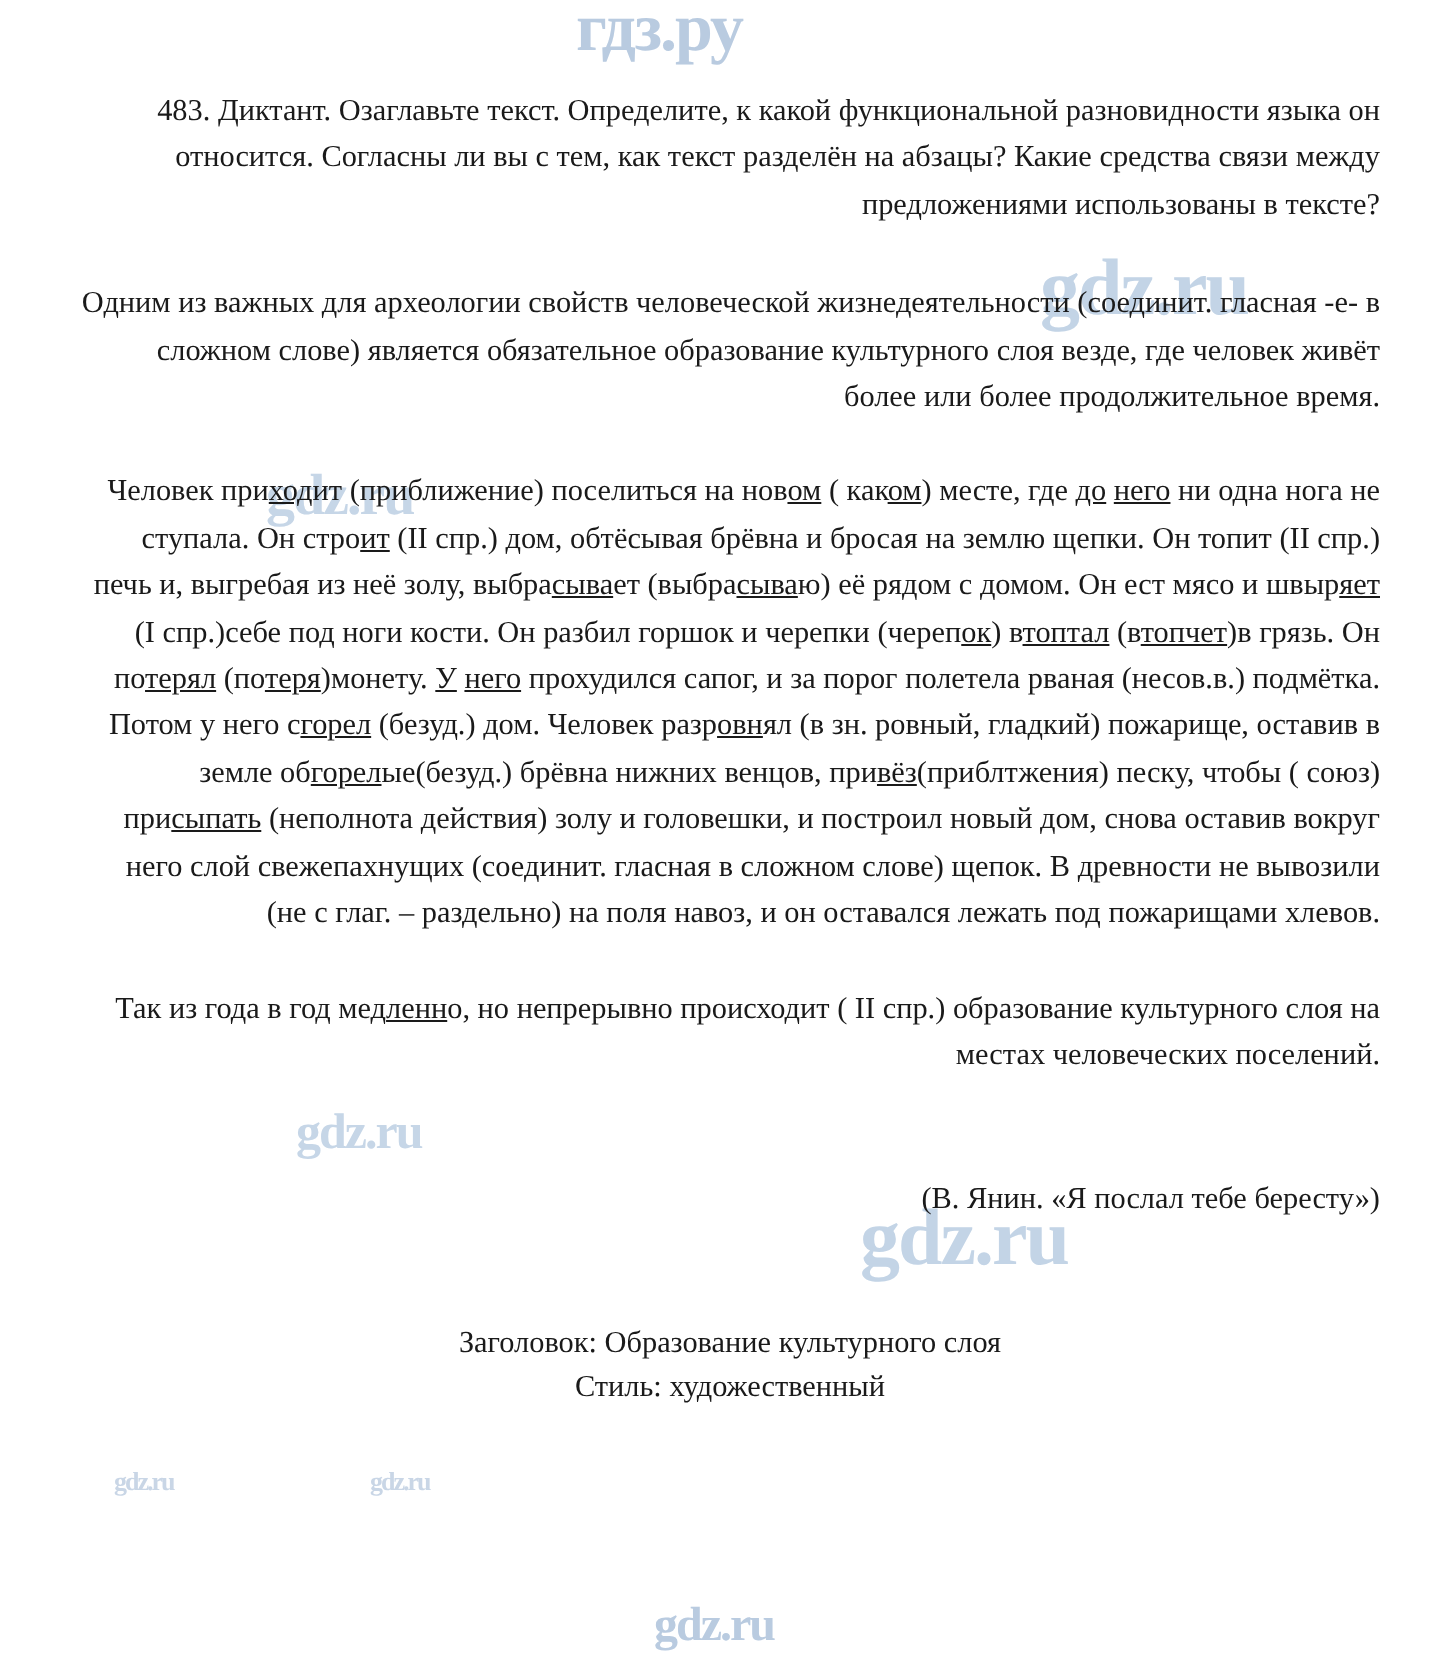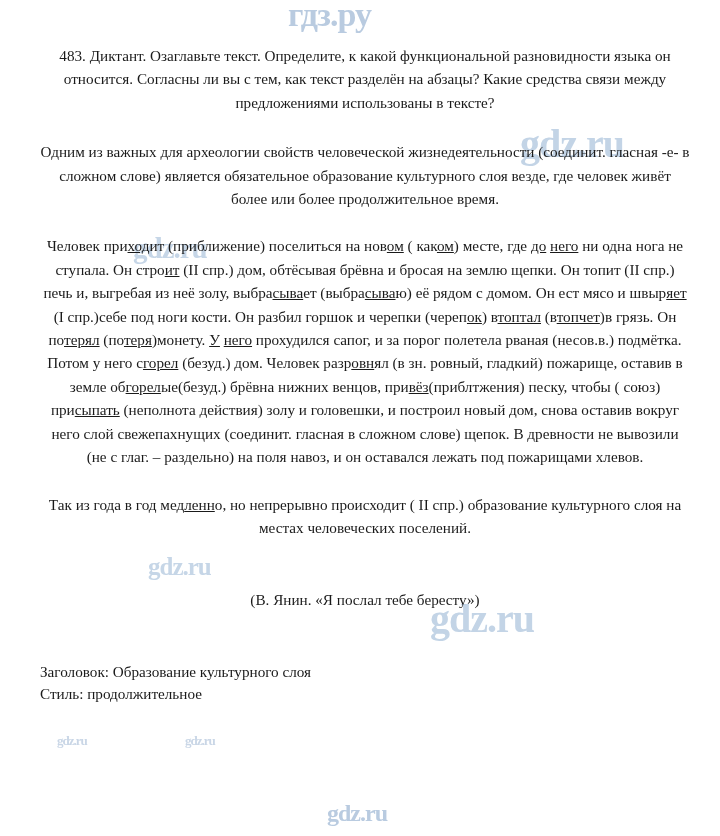--- a/index.html
+++ b/index.html
@@ -83,28 +83,29 @@
     position: absolute;
     left: 40px;
     top: 44px;
     width: 650px;
     font-size: 15.2px;
     line-height: 23.4px;
     z-index: 5;
   }
   .para {
     margin: 0 0 0 0;
-    text-align: center;
+    text-align: right;
   }
   .gap-sm { height: 23px; }
   .gap-md { height: 24px; }
   .gap-lg { height: 26px; }
   .u { text-decoration: underline; }
   .tail {
     line-height: 22px;
+    text-align: center;
   }
   .tail .row { white-space: nowrap; }
 </style>
 </head>
 <body>
 
 <div class="page">
 
   <div class="wm wm-top">гдз.ру</div>
   <div class="wm wm-big1">gdz.ru</div>
@@ -136,17 +137,17 @@
     <div class="gap-lg"></div>
     <div class="gap-sm"></div>
 
     <p class="para">(В. Янин. «Я послал тебе бересту»)</p>
 
     <div class="gap-lg"></div>
     <div class="gap-sm"></div>
 
     <div class="tail">
       <div class="row">Заголовок: Образование культурного слоя</div>
-      <div class="row">Стиль: продолжительное</div>
+      <div class="row">Стиль: художественный</div>
     </div>
 
   </div>
 </div>
 
 </body></html>

